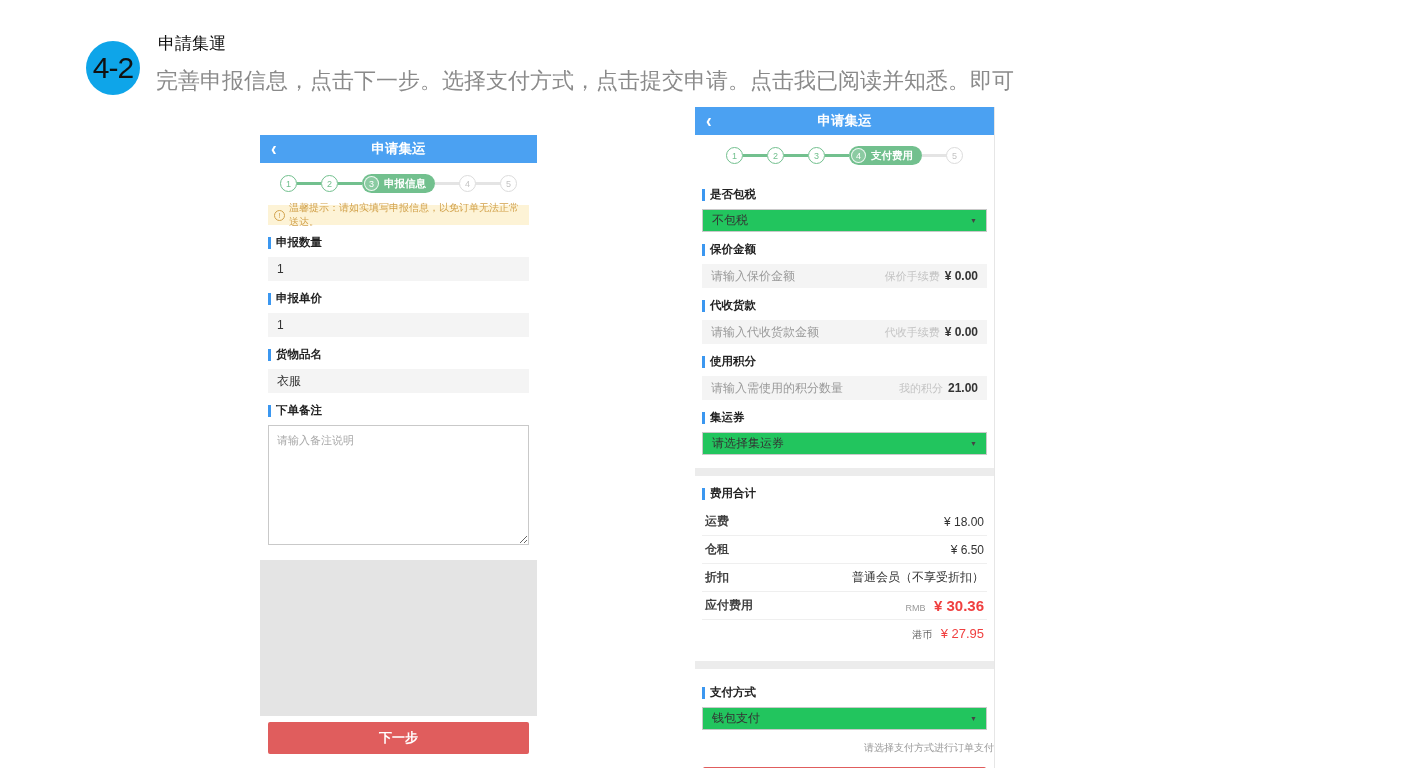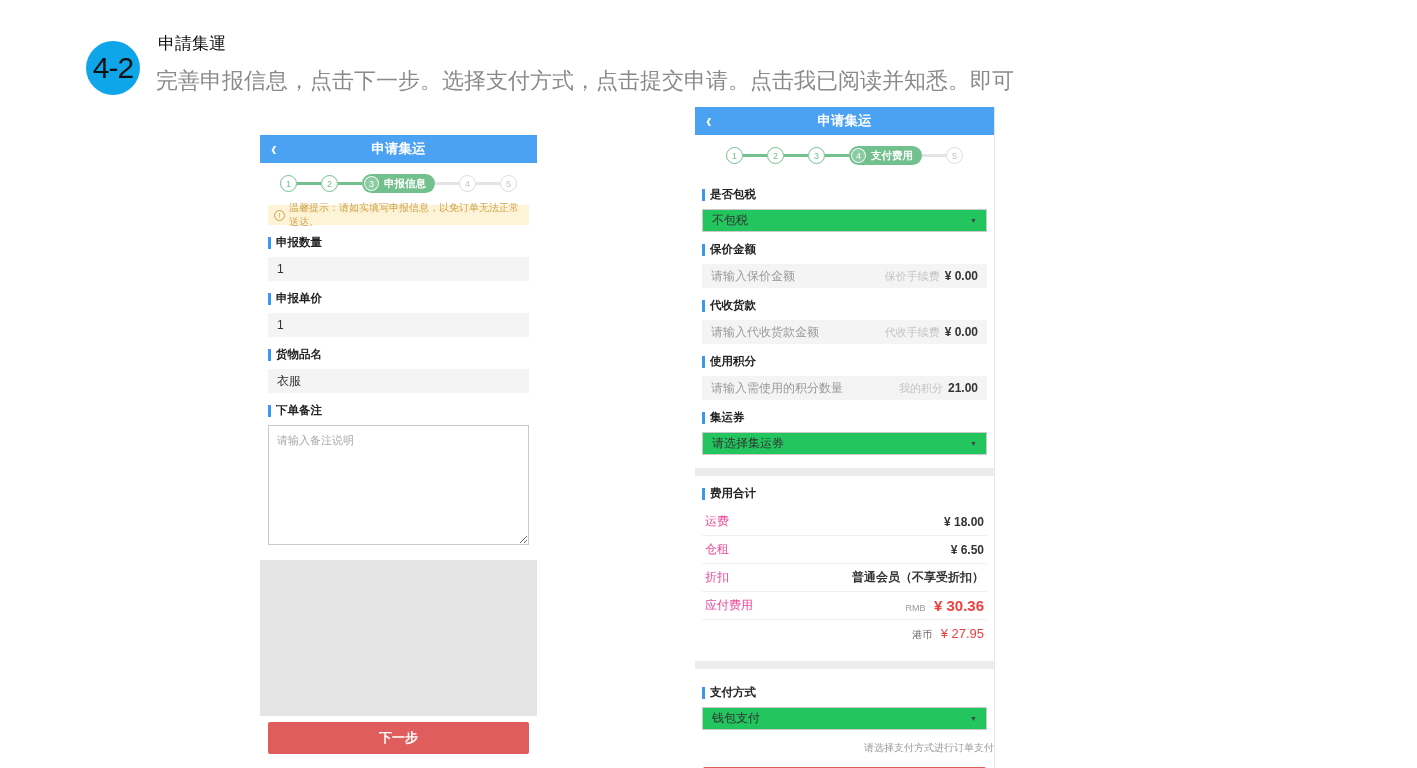--- a/index.html
+++ b/index.html
@@ -70,21 +70,21 @@
   .irow { margin:0 7px; background:#f4f4f4; height:24px; display:flex;
           align-items:center; padding:0 9px; font-size:12px; }
   .ph { color:#9a9a9a; flex:1; }
   .sfx-l { color:#c3c3c3; font-size:11px; margin-right:5px; }
   .sfx-v { color:#333; font-weight:bold; font-size:12px; }
   .divider { height:8px; background:#ececec; margin-top:13px; }
   .fee-row { margin:0 7px; height:28px; display:flex; align-items:center;
              justify-content:space-between; border-bottom:1px solid #efefef;
              font-size:12px; padding:0 3px; }
   .fee-row.last { border-bottom:none; }
-  .fee-n { color:#ec4899; } .fee-v { color:#333;font-weight:bold; }
+  .fee-n { color:#404040;font-weight:bold; } .fee-v { color:#333; }
   .cur-s { color:#999; font-size:9px; margin-right:5px; }
   .amt-big { color:#f03f3f; font-weight:bold; font-size:15px; }
   .cur-h { color:#666; font-size:10px; margin-right:5px; }
   .amt-hkd { color:#f03f3f; font-size:13px; }
   .helper { text-align:right; color:#999; font-size:10px; margin-top:11px; }
   .btn-red2 { margin:12px 8px 0; background:#e05d5d; color:#fff; height:30px;
               display:flex; align-items:center; justify-content:center;
               font-size:13px; font-weight:bold; border-radius:2px; cursor:pointer; }
 </style>
 </head>

